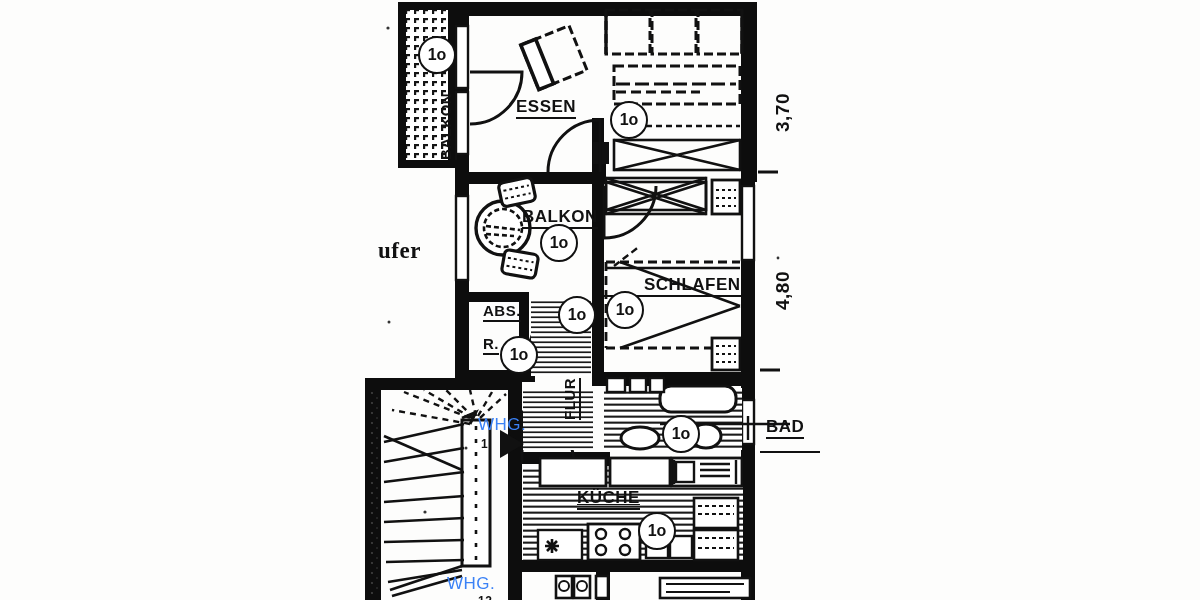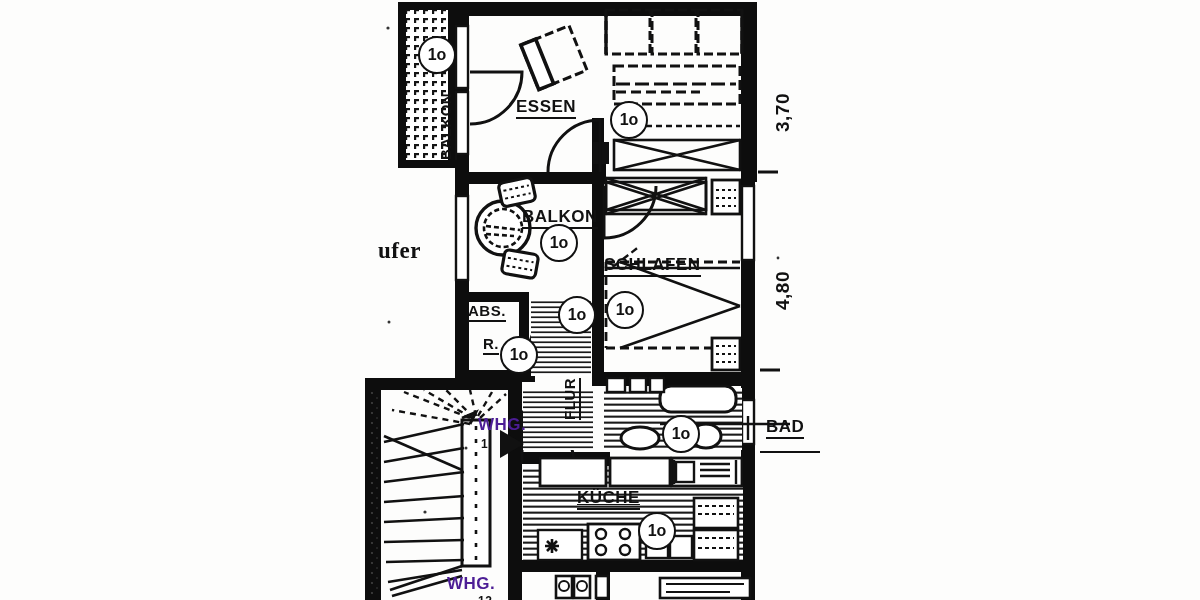--- a/index.html
+++ b/index.html
@@ -24,21 +24,21 @@
     border-bottom:2.5px solid #111;
     padding-bottom:1px;line-height:1.05;
   }
   .room-label.small{font-size:15px;}
   .vert{transform-origin:left top;}
   .mono{font-family:"Liberation Serif", serif;font-weight:700;font-size:23px;}
   .dim{
     font-family:"Liberation Sans", sans-serif;
     font-size:19px;font-weight:700;color:#111;
   }
-  .whg{font-size:17px;font-weight:700;color:#4c1d95;}
+  .whg{font-size:17px;font-weight:400;color:#3b82f6;}
   .whgnum{font-size:12px;font-weight:700;color:#111;}
   .circ{
     position:absolute;width:34px;height:34px;border:2.6px solid #111;border-radius:50%;
     background:#fff;
     display:flex;align-items:center;justify-content:center;
     font-size:15px;font-weight:700;font-family:"Liberation Sans", sans-serif;color:#111;
   }
   .circ span.n{font-size:16px;}
 </style>
 </head>
@@ -388,23 +388,23 @@
   </svg>
 
   <div class="lbl mono" style="left:378px;top:238px;">ufer</div>
 
   <div class="lbl room-label small vert" style="left:438px;top:160px;transform:rotate(-90deg);">BALKON</div>
 
   <div class="lbl room-label" style="left:516px;top:98px;">ESSEN</div>
 
   <div class="lbl room-label" style="left:522px;top:208px;">BALKON</div>
 
-  <div class="lbl room-label" style="left:604px;top:256px;">SCHLAFEN</div>
-
-  <div class="lbl room-label small" style="left:468px;top:303px;">ABS.</div>
+  <div class="lbl room-label" style="left:604px;top:276px;padding-left:40px;">SCHLAFEN</div>
+
+  <div class="lbl room-label small" style="left:483px;top:303px;">ABS.</div>
 
   <div class="lbl room-label small" style="left:483px;top:336px;">R.</div>
 
   <div class="lbl room-label small vert" style="left:562px;top:420px;transform:rotate(-90deg);">FLUR</div>
 
   <div class="lbl room-label" style="left:766px;top:418px;">BAD</div>
 
   <div class="lbl room-label" style="left:577px;top:489px;text-decoration:underline;">KÜCHE</div>
 
   <div class="lbl whg" style="left:478px;top:415px;">WHG.</div>

